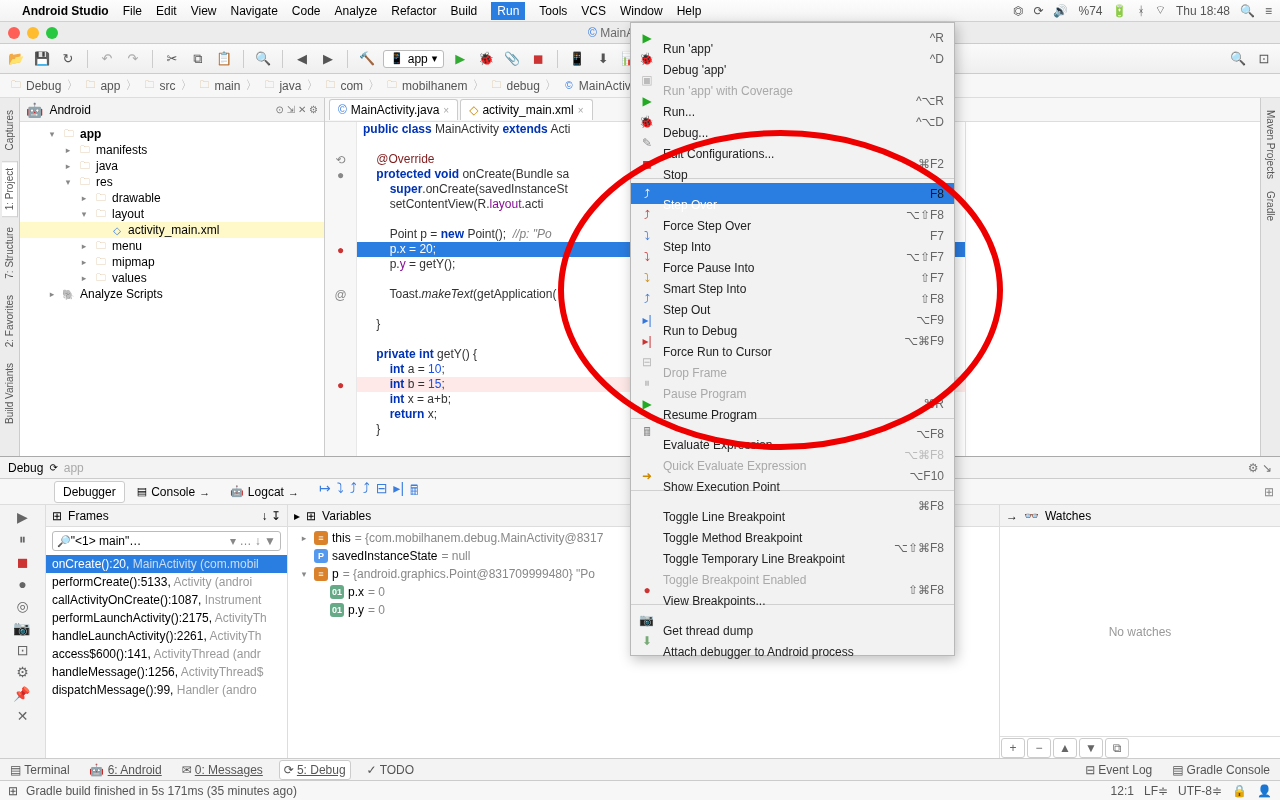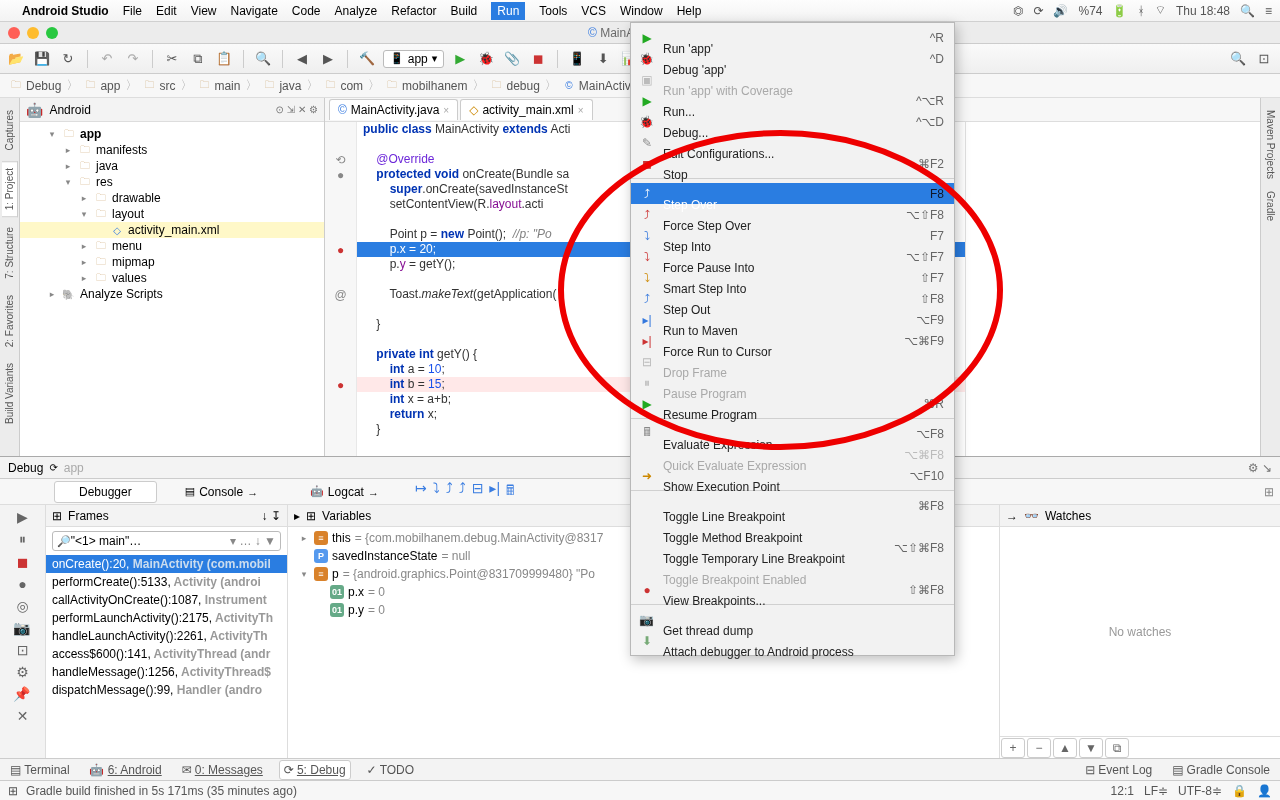--- a/index.html
+++ b/index.html
@@ -58,54 +58,54 @@
 .editor { flex:1; display:flex; flex-direction:column; min-width:0;}
 .edtabs { height:24px; background:#f7f7f7; border-bottom:1px solid #ddd; display:flex; align-items:center; padding:0 4px; gap:2px;}
 .edtab { display:flex; align-items:center; gap:4px; padding:3px 8px; background:#fff; border:1px solid #ccc; border-bottom:none; border-radius:3px 3px 0 0; font-size:11px;}
 .edtab .close { color:#aaa; font-size:10px;}
 .gutter-wrap { display:flex; flex:1; overflow:hidden; font-family:Menlo,Consolas,monospace; font-size:12px;}
 .gutter { width:32px; background:#f7f7f7; border-right:1px solid #e8e8e8; font-size:10px; color:#888;}
 .gline { height:15px; display:flex; align-items:center; justify-content:center;}
 .code { flex:1; background:#fff; white-space:pre; color:#333; line-height:15px; position:relative;}
 .codeline { height:15px; padding-left:6px;}
 .kw { color:#0033b3; font-weight:bold;}
-.ann { color:#6d28d9;}
+.ann { color:#7f1d1d;}
 .num { color:#1750eb;}
 .field { color:#871094;}
 .cm { color:#808080; font-style:italic;}
 .mcall{ font-style:italic;}
 .execline { background:#2a7de1; color:#fff; }
 .execline .kw,.execline .num,.execline .field{color:#fff;}
 .errline { background:#ffe8e8;}
 
 
 .preview { width:295px; border-left:1px solid #e0e0e0; background:#fff;}
 
 
 .debugpanel { height:302px; border-top:1px solid #aaa; display:flex; flex-direction:column;}
 .debugtitle { height:22px; background:#f3f3f3; border-bottom:1px solid #ccc; display:flex; align-items:center; padding:0 8px; font-size:11px; gap:6px;}
 .debugtitle .appname{color:#aaa;}
 .debugtitle .cog { margin-left:auto; color:#777;}
 .debugtoolbar { height:26px; background:#f7f7f7; border-bottom:1px solid #ddd; display:flex; align-items:center; padding:0 6px; gap:4px;}
-.dtbtn { padding:3px 24px; font-size:11px; display:flex; align-items:center; gap:4px;}
+.dtbtn { padding:3px 8px; font-size:11px; display:flex; align-items:center; gap:4px;}
 .dtbtn.tab { background:#fff; border:1px solid #ccc; border-radius:3px;}
 .dbgicons { margin-left:8px; display:flex; gap:6px; color:#3a7de1;}
 .dbgicons span{font-size:14px;}
 .debugbody { flex:1; display:flex; overflow:hidden;}
 .dbgleft { width:46px; background:#f3f3f3; border-right:1px solid #ddd; display:flex; flex-direction:column; align-items:center; padding:4px 0; gap:6px;}
 .dbgleft span { font-size:14px; color:#666;}
 .playbtn { color:#2a2;}
 .frames { width:242px; border-right:1px solid #ddd; display:flex; flex-direction:column;}
 .panhead { height:22px; background:#f3f3f3; border-bottom:1px solid #ddd; padding:0 6px; display:flex; align-items:center; font-size:11px; gap:6px;}
 .threadsel { margin:4px 6px; padding:2px 4px; border:1px solid #bbb; border-radius:3px; font-size:11px; display:flex; align-items:center;}
 .threadsel .arr{margin-left:auto;color:#888;}
 .framelist { flex:1; overflow:auto; font-size:11px;}
 .frameitem { padding:2px 6px; white-space:nowrap; overflow:hidden; text-overflow:ellipsis;}
 .frameitem.sel { background:#2a7de1; color:#fff;}
-.frameitem .grey { color:#999;font-weight:bold;}
+.frameitem .grey { color:#999;}
 .frameitem.sel .grey{color:#cde;}
 .vars { flex:1; border-right:1px solid #ddd; display:flex; flex-direction:column; min-width:0;}
 .varlist { flex:1; overflow:auto; font-size:11px; padding:2px 0;}
 .varitem { padding:2px 6px; display:flex; align-items:center; gap:4px; white-space:nowrap;}
 .varicon { width:14px; height:14px; border-radius:3px; display:inline-flex; align-items:center; justify-content:center; font-size:9px; color:#fff; font-weight:bold;}
 .vobj{background:#d9822b;} .vprim{background:#6a8;} .vparam{background:#59e;}
 .vargrey{color:#888;}
 .watches { width:280px; display:flex; flex-direction:column;}
 .nowatch { flex:1; display:flex; align-items:center; justify-content:center; color:#999; font-size:12px;}
 .watchbtns { height:22px; border-top:1px solid #ddd; display:flex; align-items:center;}
@@ -604,21 +604,21 @@
       <span class="mlabel">Smart Step Into</span>
       <span class="short">⇧F7</span>
     </div>
     <div class="menuitem">
       <span class="micon" style="color:#37d">⤴</span>
       <span class="mlabel">Step Out</span>
       <span class="short">⇧F8</span>
     </div>
     <div class="menuitem">
       <span class="micon" style="color:#37d">▸|</span>
-      <span class="mlabel">Run to Maven</span>
+      <span class="mlabel">Run to Debug</span>
       <span class="short">⌥F9</span>
     </div>
     <div class="menuitem">
       <span class="micon" style="color:#c33">▸|</span>
       <span class="mlabel">Force Run to Cursor</span>
       <span class="short">⌥⌘F9</span>
     </div>
     <div class="menuitem disabled">
       <span class="micon" style="color:#bbb">⊟</span>
       <span class="mlabel">Drop Frame</span>

